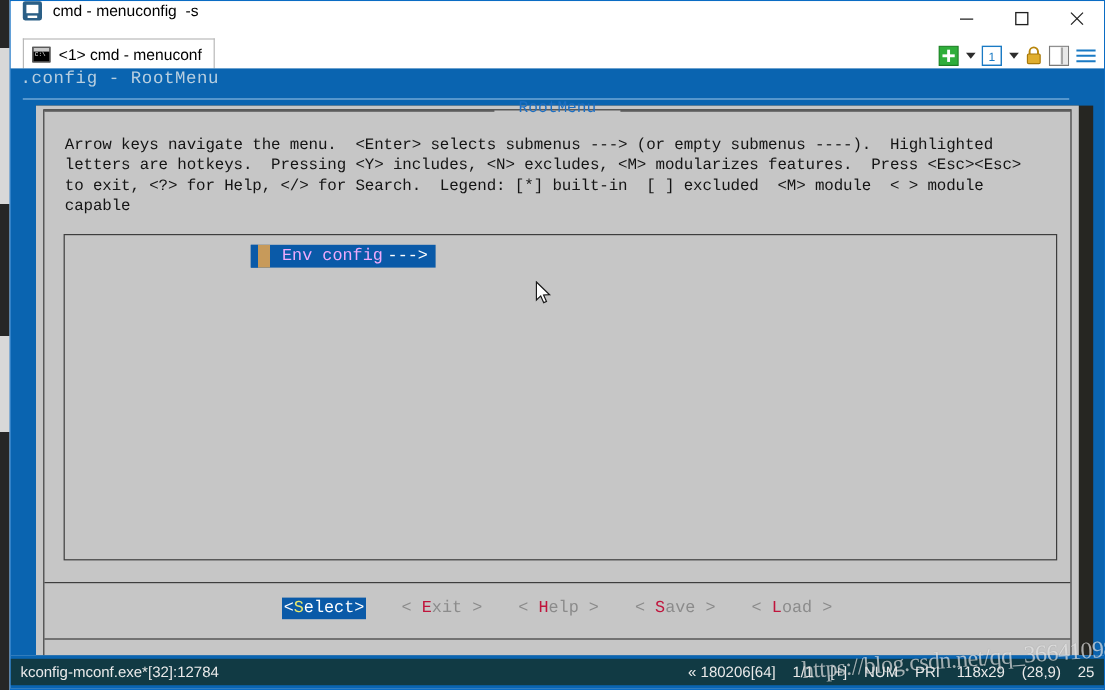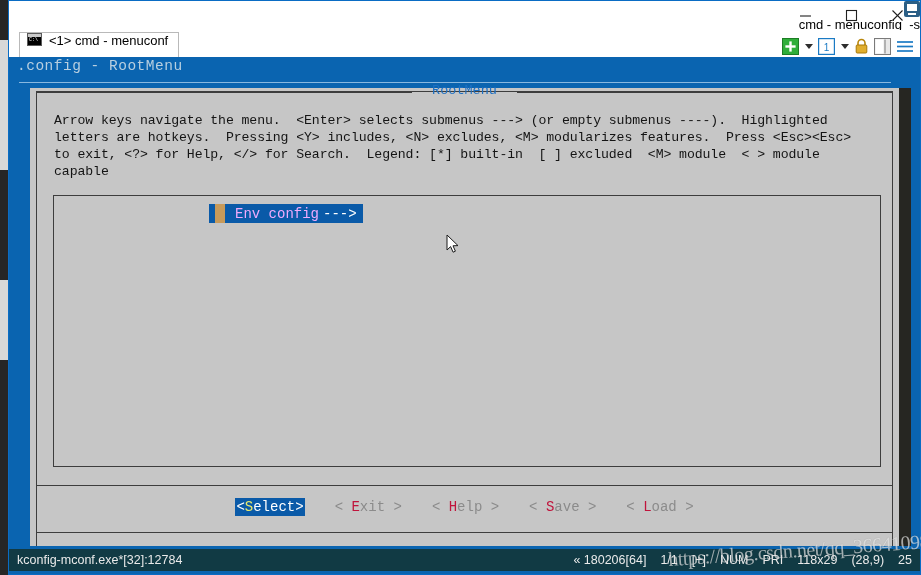--- a/index.html
+++ b/index.html
@@ -40,23 +40,22 @@
     background: #ffffff;
     border: 1px solid #0a6cc4;
     box-sizing: border-box;
   }
 
   
   #titlebar {
     height: 29px;
     background: #ffffff;
     display: flex;
-    align-items: flex-end;
+    align-items: flex-start;
     position: relative;
-    flex-direction: column;
   }
   #app-icon {
     width: 16px; height: 16px;
     margin-left: 10px;
     background: #2b5f86;
     border-radius: 2px;
     position: relative;
     flex: 0 0 auto;
   }
   #app-icon::before {
@@ -103,20 +102,21 @@
     position: relative;
   }
   #tab {
     margin-left: 10px;
     height: 25px;
     min-width: 150px;
     border: 1px solid #b9b9b9;
     border-bottom: none;
     background: #ffffff;
     display: flex;
+    align-items: center;
     padding: 0 10px 0 7px;
     box-sizing: border-box;
   }
   #tab-icon {
     width: 15px; height: 13px;
     background: #000000;
     border: 1px solid #5a5a5a;
     box-sizing: border-box;
     position: relative;
     flex: 0 0 auto;

